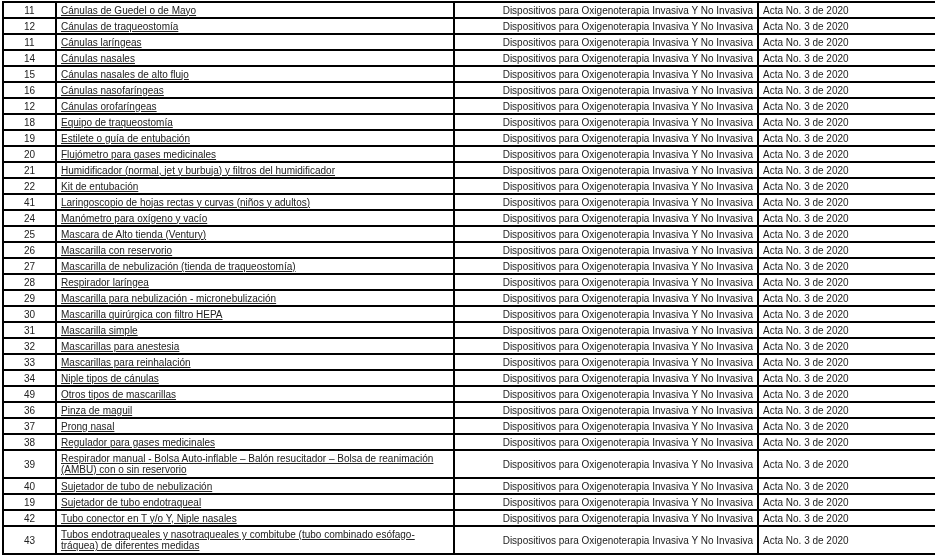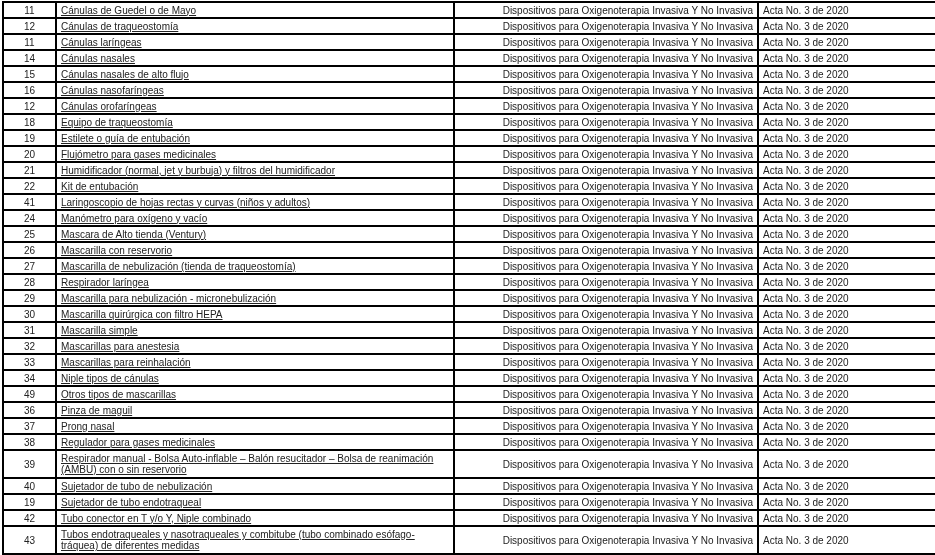--- a/index.html
+++ b/index.html
@@ -247,21 +247,21 @@
             <td class="td-acta">Acta No. 3 de 2020</td>
           </tr>
           <tr class="row">
             <td class="td-num">19</td>
             <td class="td-device">Sujetador de tubo endotraqueal</td>
             <td class="td-category">Dispositivos para Oxigenoterapia Invasiva Y No Invasiva</td>
             <td class="td-acta">Acta No. 3 de 2020</td>
           </tr>
           <tr class="row">
             <td class="td-num">42</td>
-            <td class="td-device">Tubo conector en T y/o Y, Niple combinado</td>
+            <td class="td-device">Tubo conector en T y/o Y, Niple nasales</td>
             <td class="td-category">Dispositivos para Oxigenoterapia Invasiva Y No Invasiva</td>
             <td class="td-acta">Acta No. 3 de 2020</td>
           </tr>
           <tr class="row tall">
             <td class="td-num">43</td>
             <td class="td-device">Tubos endotraqueales y nasotraqueales y combitube (tubo combinado esófago-tráquea) de diferentes medidas</td>
             <td class="td-category">Dispositivos para Oxigenoterapia Invasiva Y No Invasiva</td>
             <td class="td-acta">Acta No. 3 de 2020</td>
           </tr>
         </tbody>

